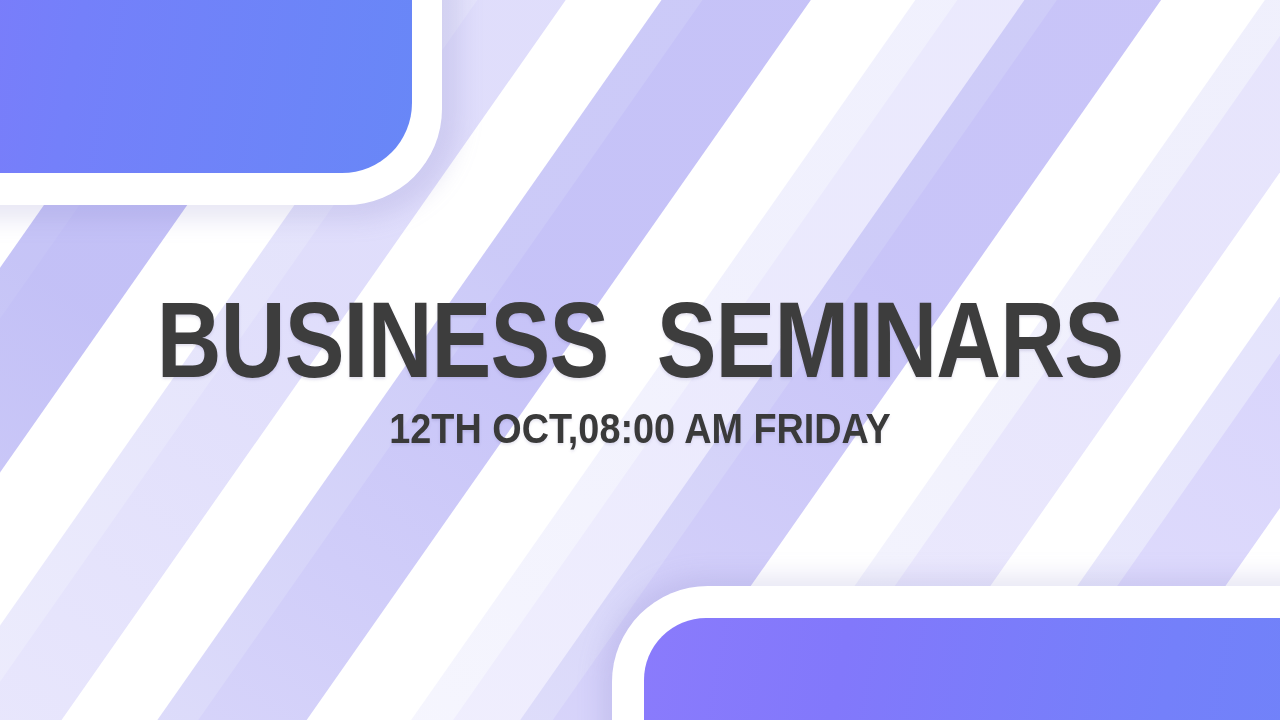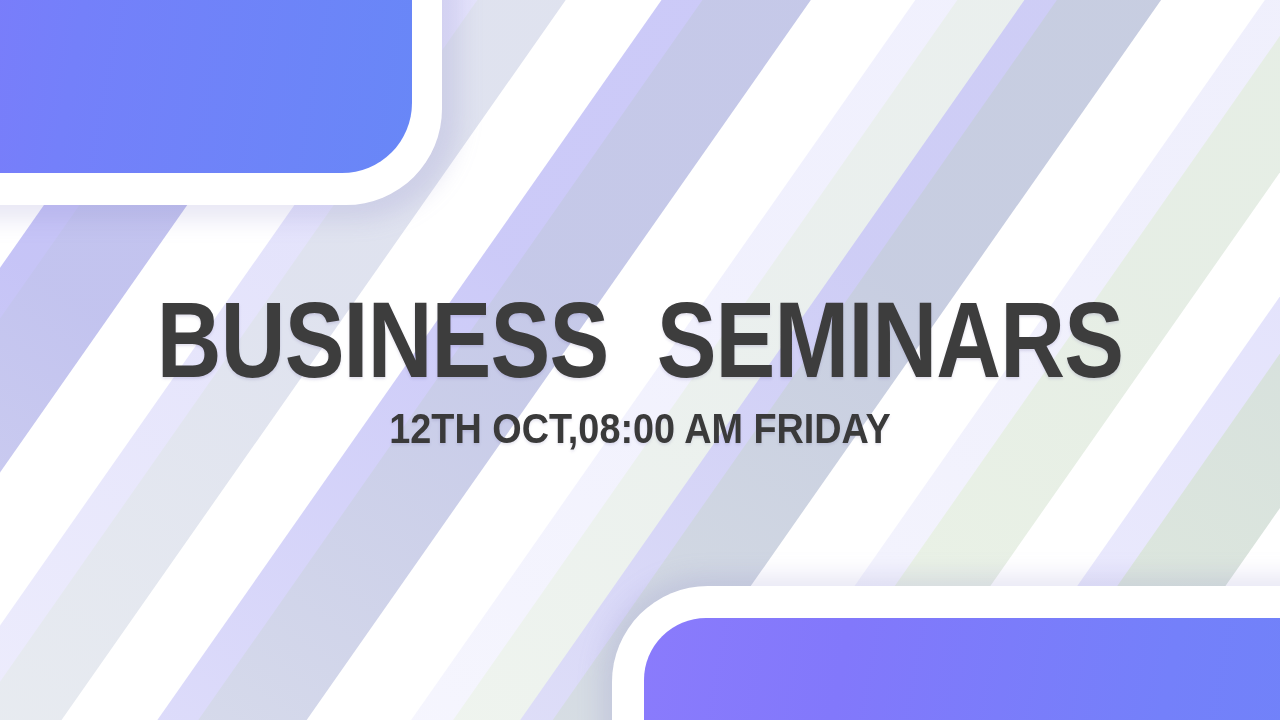--- a/index.html
+++ b/index.html
@@ -6,21 +6,21 @@
     margin: 0;
     padding: 0;
     background: #ffffff;
   }
 
   #poster {
     position: relative;
     width: 1280px;
     height: 720px;
     overflow: hidden;
-    background: #bef264;
+    background: #c4b5fd;
     font-family: "Liberation Sans", sans-serif;
   }
 
   
   .stripe-layer {
     position: absolute;
     inset: 0;
     overflow: hidden;
   }
 

